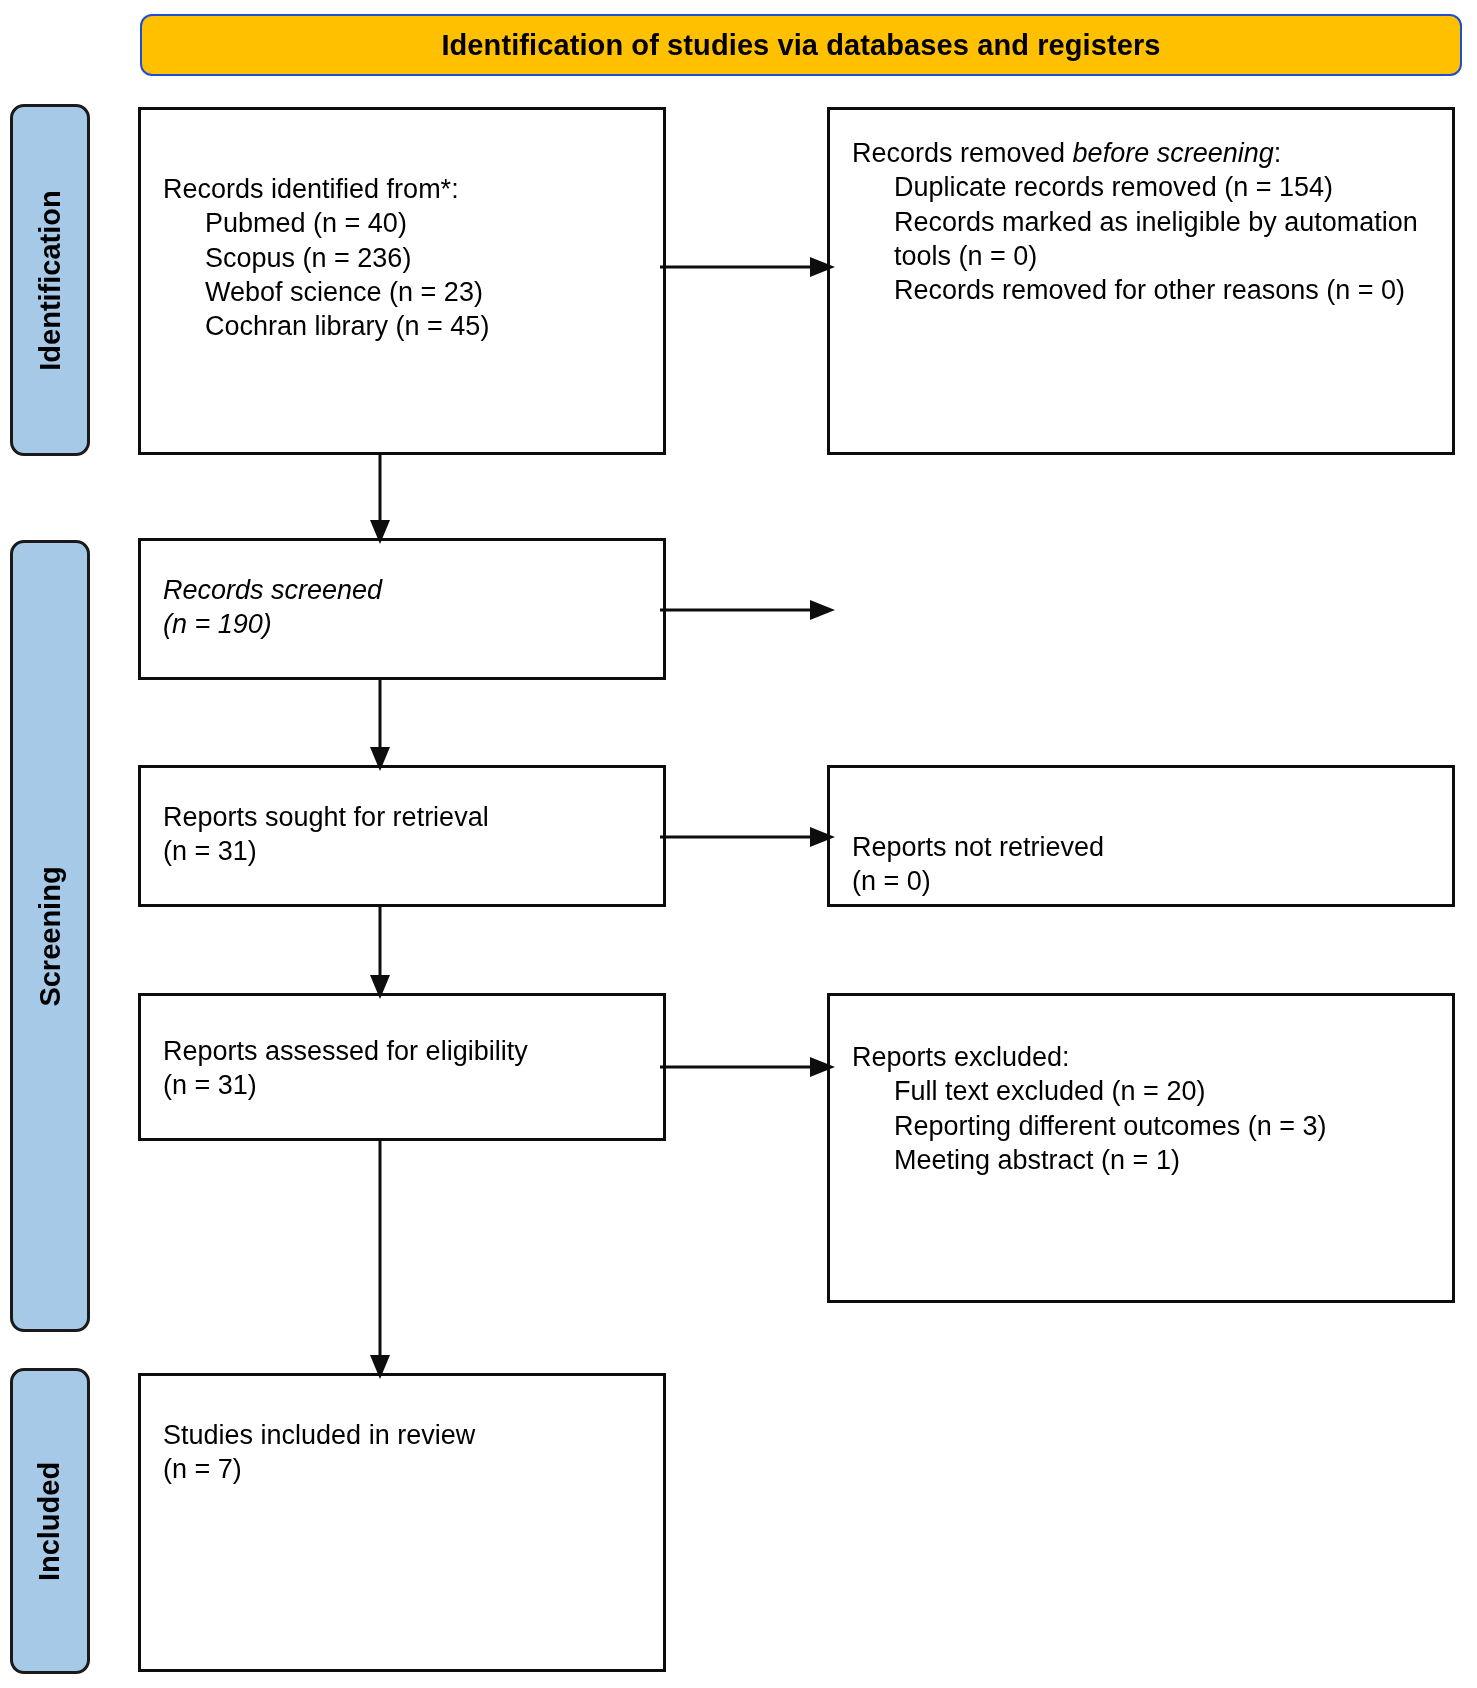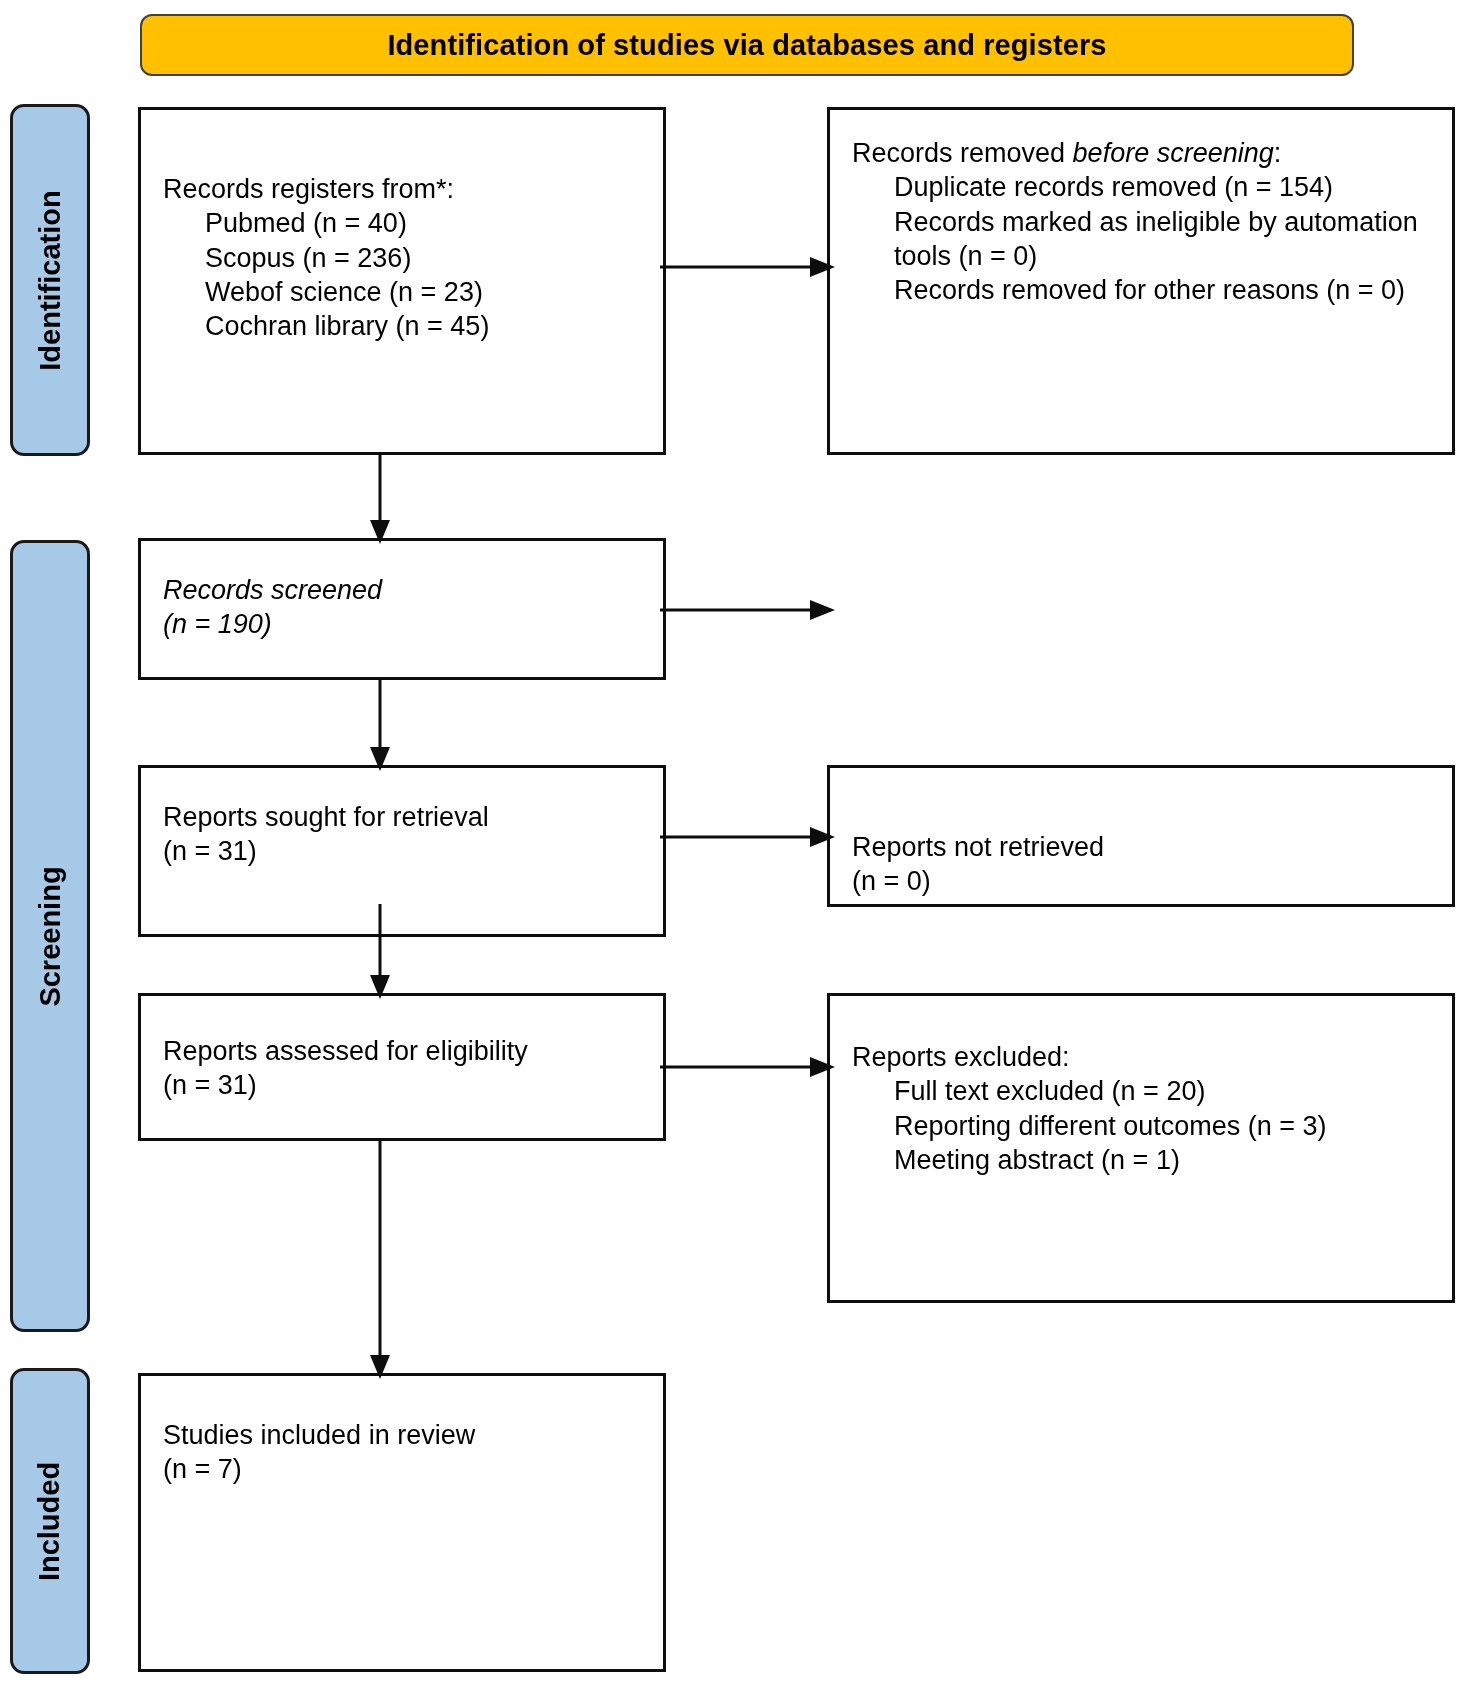--- a/index.html
+++ b/index.html
@@ -16,24 +16,24 @@
     height: 1688px;
     background: #ffffff;
     overflow: hidden;
   }
 
   
   .title-banner {
     position: absolute;
     left: 140px;
     top: 14px;
-    width: 1214px;
+    width: 1322px;
     height: 62px;
     background: #FFC000;
-    border: 2px solid #404040;
+    border: 2px solid #1d4ed8;
     border-radius: 12px;
     box-sizing: border-box;
     display: flex;
     align-items: center;
     justify-content: center;
     font-size: 29px;
     font-weight: bold;
     color: #000000;
     letter-spacing: 0.1px;
   }
@@ -92,21 +92,21 @@
     text-align: center;
   }
 
   
   #box-identified       { left: 138px; top: 107px;  width: 528px; height: 348px; }
   #box-identified .box-text  { top: 62px; }
 
   #box-screened         { left: 138px; top: 538px;  width: 528px; height: 142px; font-style: italic; }
   #box-screened .box-text    { top: 32px; }
 
-  #box-sought           { left: 138px; top: 765px;  width: 528px; height: 172px; }
+  #box-sought           { left: 138px; top: 765px;  width: 528px; height: 142px; }
   #box-sought .box-text      { top: 32px; }
 
   #box-assessed         { left: 138px; top: 993px;  width: 528px; height: 148px; }
   #box-assessed .box-text    { top: 38px; }
 
   #box-included         { left: 138px; top: 1373px; width: 528px; height: 299px; }
   #box-included .box-text    { top: 42px; }
 
   
   #box-removed          { left: 827px; top: 107px;  width: 628px; height: 348px; }
@@ -153,21 +153,21 @@
   </div>
   <div class="stage-band" id="band-screening">
     <span class="band-label">Screening</span>
   </div>
   <div class="stage-band" id="band-included">
     <span class="band-label">Included</span>
   </div>
 
   <div class="flow-box" id="box-identified">
     <div class="box-text">
-      <span>Records registers from*:</span>
+      <span>Records identified from*:</span>
       <span class="sub">Pubmed (n = 40)</span>
       <span class="sub">Scopus (n = 236)</span>
       <span class="sub">Webof science (n = 23)</span>
       <span class="sub">Cochran library (n = 45)</span>
     </div>
   </div>
 
   <div class="flow-box" id="box-removed">
     <div class="box-text">
       <span>Records removed </span><em>before screening</em><span>:</span>

